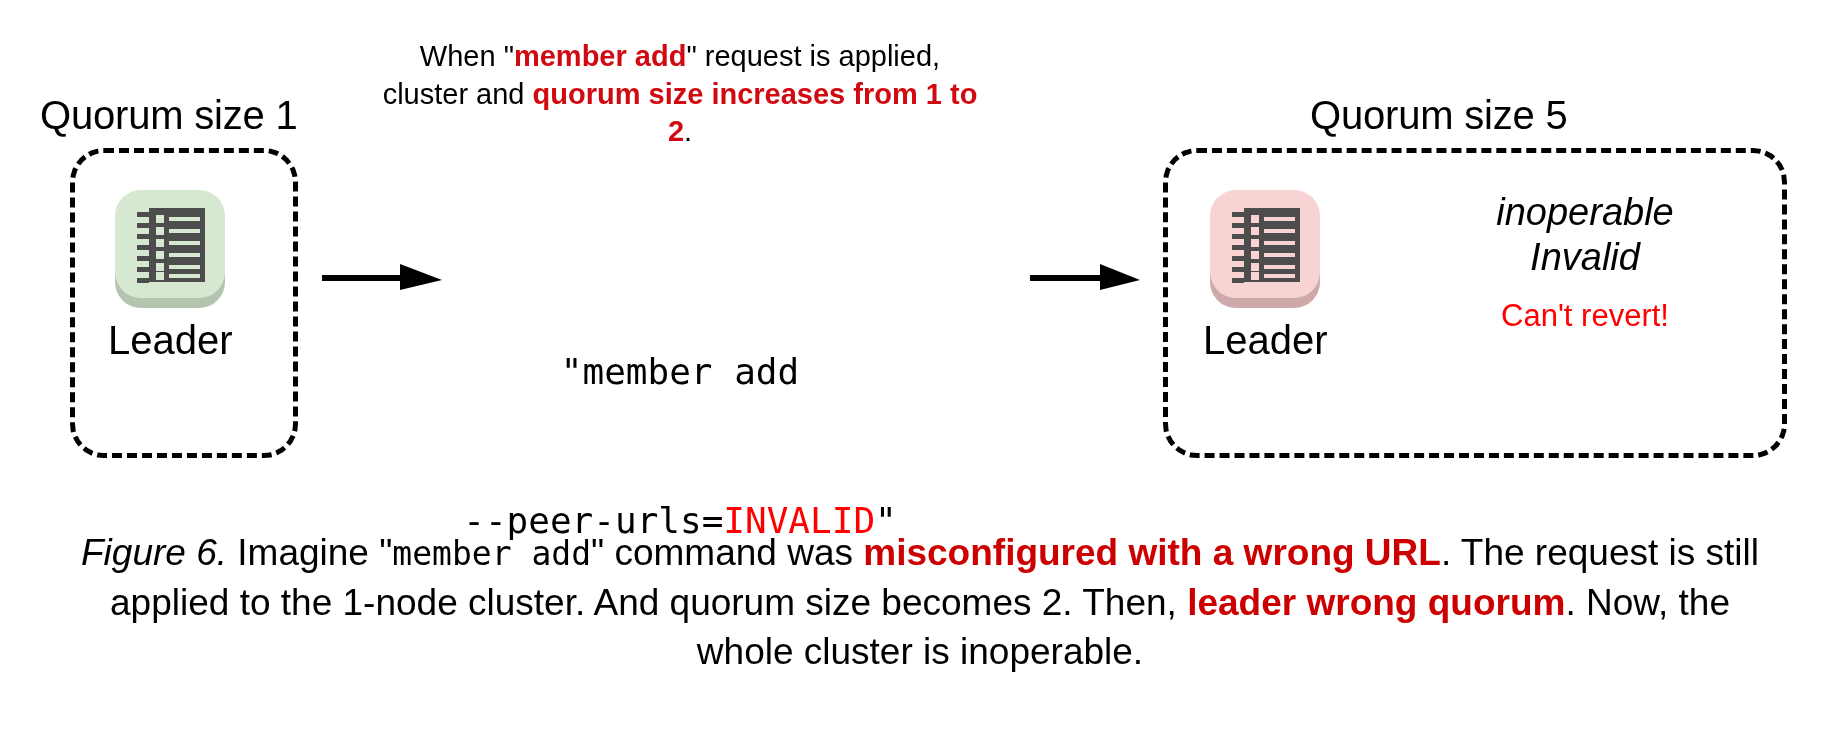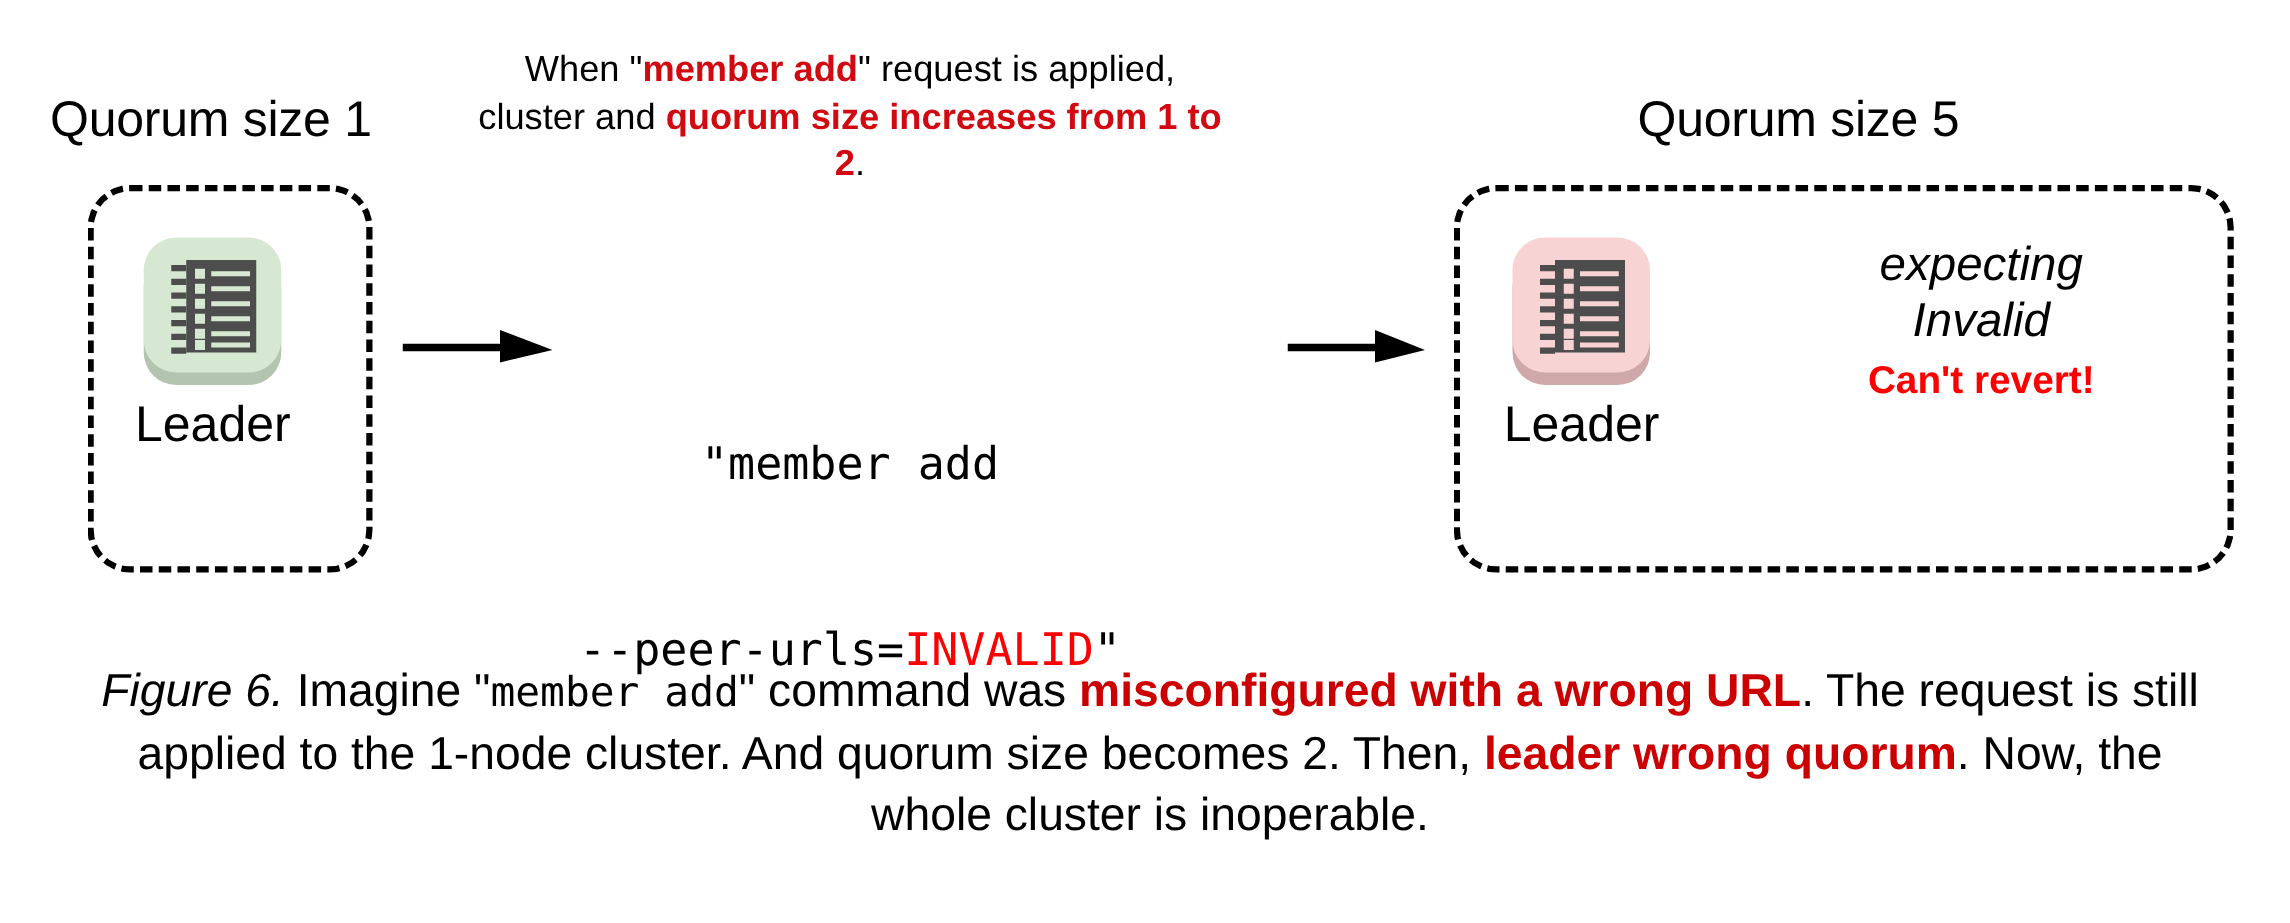--- a/index.html
+++ b/index.html
@@ -24,20 +24,21 @@
   }
 
   
   .cluster-heading {
     position: absolute;
     font-size: 40px;
     font-weight: 400;
     letter-spacing: -0.2px;
     white-space: nowrap;
     color: #000;
+    margin-top: 19px;
   }
   #heading-left  { left: 40px;  top: 74px; }
   #heading-right { left: 1310px; top: 74px; }
 
   
   .cluster-box {
     position: absolute;
     border: 5px dashed #000000;
     border-radius: 34px;
     box-sizing: border-box;
@@ -176,23 +177,23 @@
     text-align: center;
   }
   #status-block .status-line {
     font-size: 38px;
     font-style: italic;
     line-height: 1.18;
     color: #000;
     white-space: nowrap;
   }
   #status-block .status-warning {
-    margin-top: 6px;
+    margin-top: 18px;
     font-size: 31px;
-    font-weight: bold;
+    font-weight: normal;
     color: #ff0000;
     white-space: nowrap;
   }
 
   
   #caption {
     position: absolute;
     left: 70px;
     top: 528px;
     width: 1700px;
@@ -323,21 +324,21 @@
         <div class="rack-tick" style="top: 55px; background: rgb(77, 77, 77);"></div>
         <div class="rack-tick" style="top: 66px; background: rgb(77, 77, 77);"></div>
         <div class="rack-tick" style="top: 77px; background: rgb(77, 77, 77);"></div>
         <div class="rack-tick" style="top: 88px; background: rgb(77, 77, 77);"></div>
       </div>
     </div>
     <div class="node-label">Leader</div>
   </div>
 
   <div id="status-block">
-    <div class="status-line">expecting</div>
+    <div class="status-line">inoperable</div>
     <div class="status-line">Invalid</div>
     <div class="status-warning">Can't revert!</div>
   </div>
 
   <div id="caption">
     <span class="fig-label">Figure 6.</span><span> Imagine "</span><span class="mono">member add</span><span>" command was </span><span class="hl">misconfigured with a wrong URL</span><span>. The request is still applied to the 1-node cluster. And quorum size becomes 2. Then, </span><span class="hl">leader wrong quorum</span><span>. Now, the whole cluster is inoperable.</span>
   </div>
 
 </div>
 

